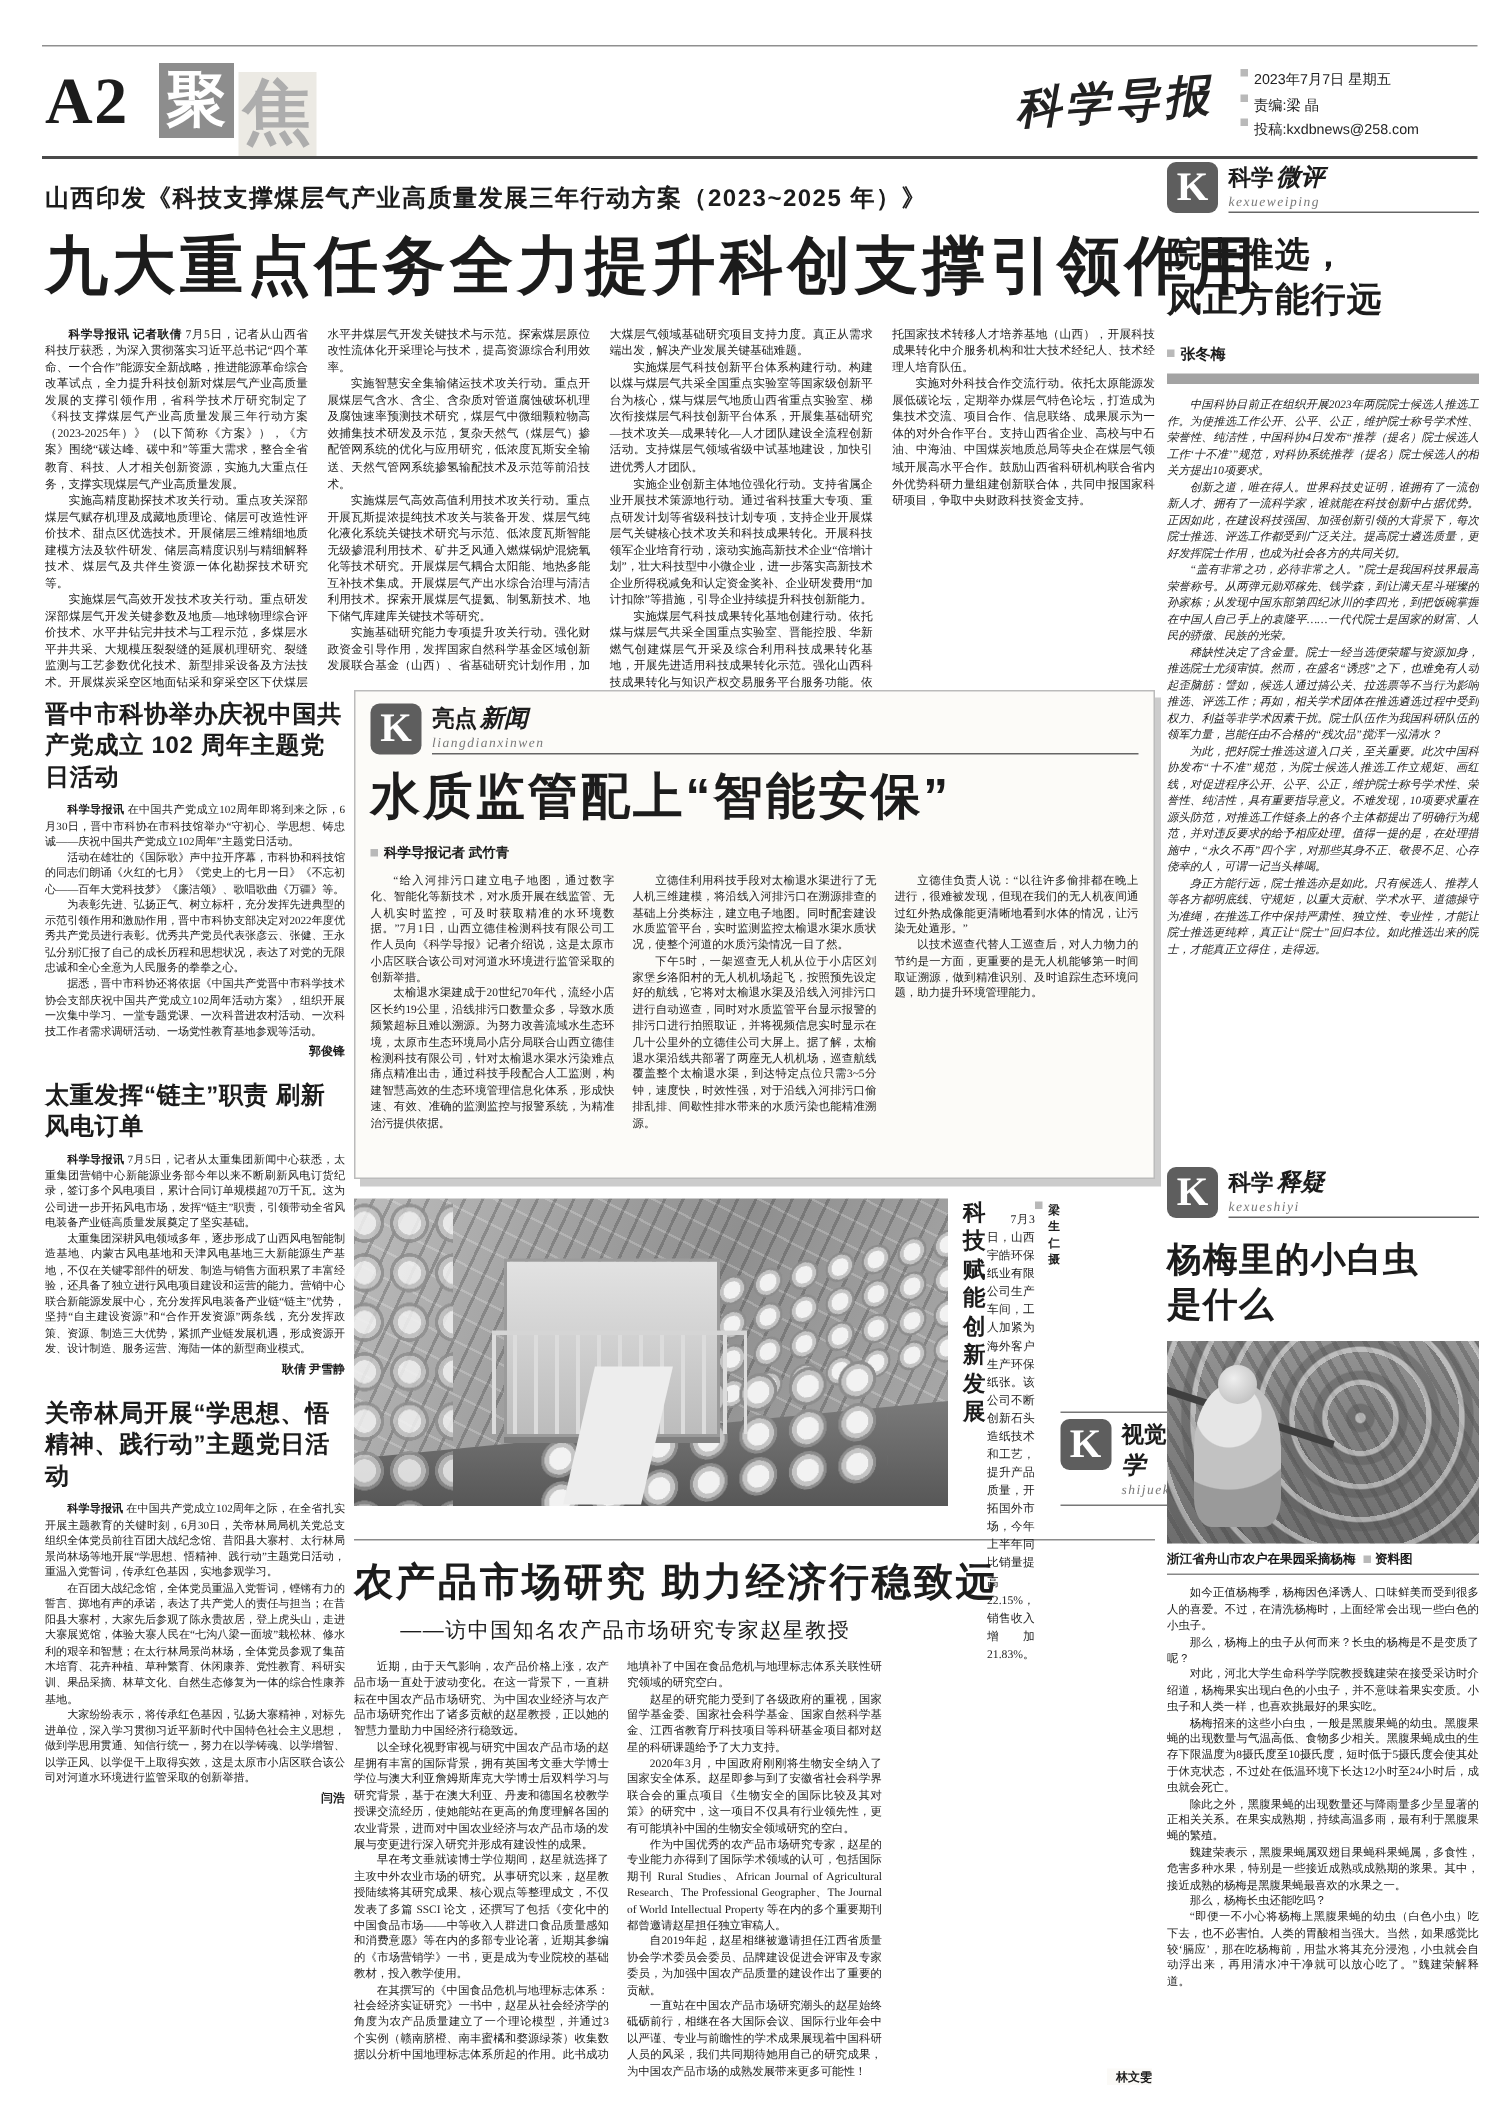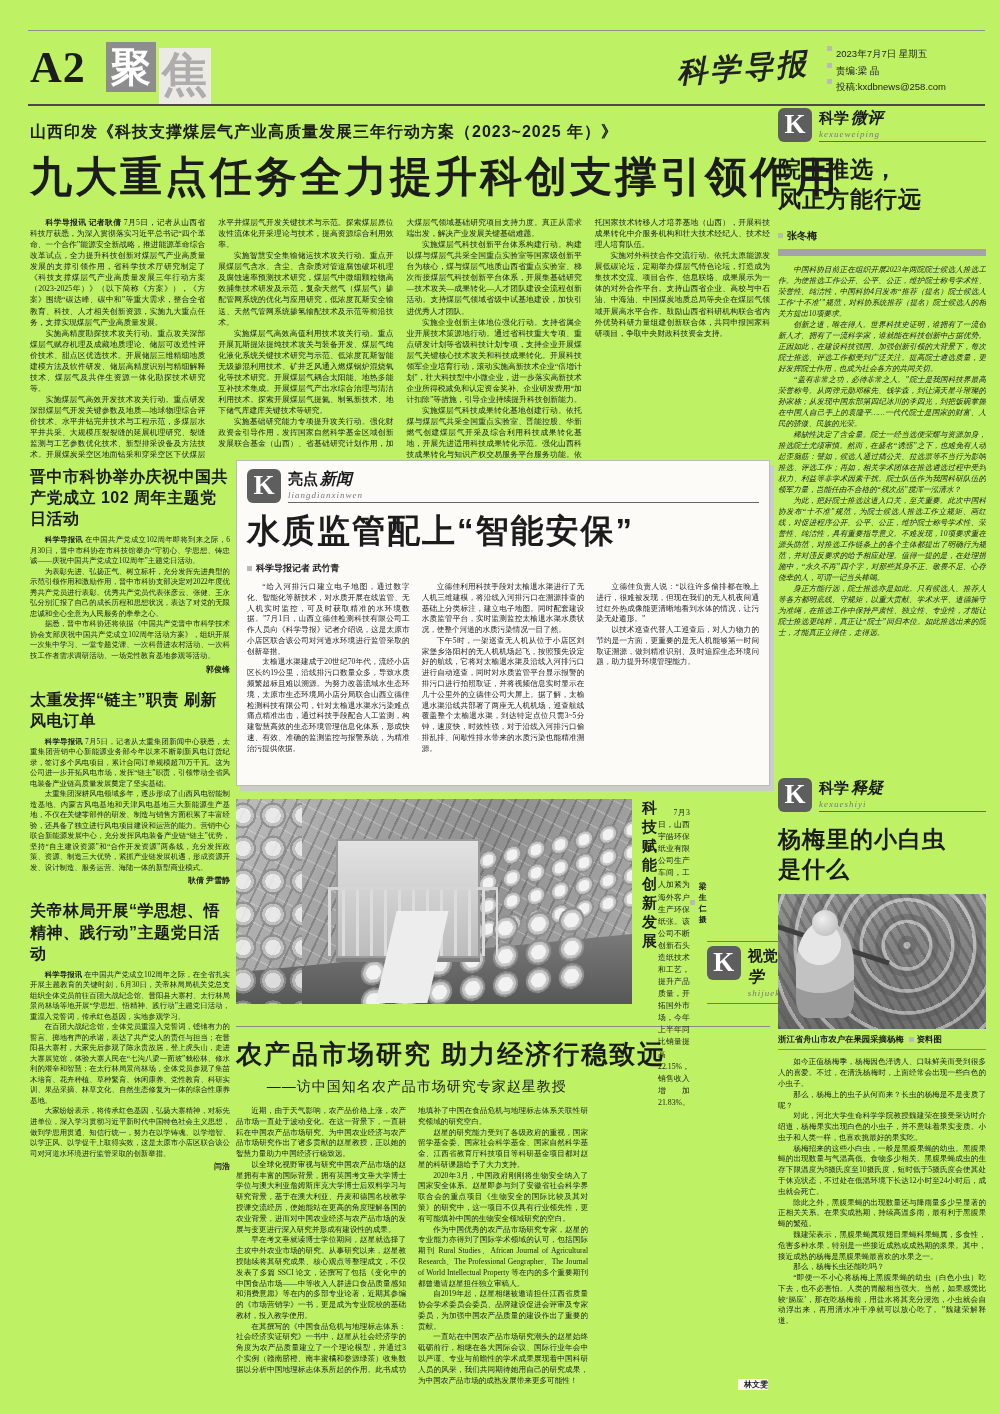--- a/index.html
+++ b/index.html
@@ -1,18 +1,18 @@
 <!DOCTYPE html>
 <html><head>
 <meta charset="utf-8">
 <style>
   html,body{margin:0;padding:0}
   body{width:1000px;height:1414px;position:relative;background:#efeeea;
        font-family:"Liberation Serif","DejaVu Serif",serif;color:#1c1c1c}
-  .page{position:absolute;inset:0;background:#bef264;overflow:hidden}
+  .page{position:absolute;inset:0;background:#ffffff;overflow:hidden}
   .abs{position:absolute}
   
   .topline{left:28px;top:30px;width:957px;height:0;border-top:1px solid #8f8f8f}
   .masthead{left:30px;top:40px;width:955px;height:60px;display:flex;align-items:flex-start}
   .pageno{font-size:44px;font-weight:700;line-height:56px;letter-spacing:1px}
   .focus-logo{display:flex;margin-left:20px;margin-top:2px}
   .fz1{width:50px;height:50px;background:#8d8d8d;color:#fff;font-weight:700;
        font-family:"Liberation Sans","DejaVu Sans",sans-serif;font-size:40px;line-height:50px;text-align:center}
   .fz2{width:52px;height:58px;background:#eceae4;color:#adadad;font-weight:700;
        font-size:46px;line-height:54px;text-align:center;margin-left:3px;margin-top:6px}
@@ -80,21 +80,21 @@
       box-shadow:0 4px 0 #808080}
   .pf-rail{position:absolute;left:92px;top:88px;width:170px;height:66px;
       background:repeating-linear-gradient(90deg,#dcdcdc 0 3px,rgba(0,0,0,0) 3px 14px);
       border-top:3px solid #d5d5d5}
   .pf-sheet{position:absolute;left:150px;top:112px;width:52px;height:92px;background:#ededed;
       transform:skewX(-13deg)}
   .photo-side{width:128px;margin-left:10px;display:flex;flex-direction:row}
   .ps-title{font-size:15px;font-weight:700;letter-spacing:1px;
       font-family:"Liberation Sans","DejaVu Sans",sans-serif}
   .ps-text{font-size:7.8px;line-height:1.55;margin-top:8px}
-  .ps-credit{display:flex;justify-content:flex-end;align-items:center;font-size:7.8px;font-weight:700;margin-top:2px}
+  .ps-credit{display:flex;justify-content:flex-end;align-items:flex-start;font-size:7.8px;font-weight:700;margin-top:2px}
   .visual-badge{margin-top:auto;border-top:1px solid #777;border-bottom:1px solid #777;
       padding:4px 0 3px;display:flex;align-items:flex-start}
   .visual-badge .sec-text{border-bottom:none}
   
   .mid-rule{border-top:1px solid #8a8a8a;margin-top:22px}
   .iv{margin-top:10px}
   .iv-title{font-size:26px;font-weight:700;letter-spacing:2px;
       font-family:"Liberation Sans","DejaVu Sans",sans-serif}
   .iv-sub{font-size:14px;margin-top:6px;letter-spacing:1px;text-indent:2.2em;
       font-family:"Liberation Sans","DejaVu Sans",sans-serif}
@@ -163,21 +163,21 @@
       <p><b>科学导报讯 记者耿倩</b><span>  7月5日，记者从山西省科技厅获悉，为深入贯彻落实习近平总书记“四个革命、一个合作”能源安全新战略，推进能源革命综合改革试点，全力提升科技创新对煤层气产业高质量发展的支撑引领作用，省科学技术厅研究制定了《科技支撑煤层气产业高质量发展三年行动方案（2023-2025年）》（以下简称《方案》），《方案》围绕“碳达峰、碳中和”等重大需求，整合全省教育、科技、人才相关创新资源，实施九大重点任务，支撑实现煤层气产业高质量发展。</span></p>
       <span><p>实施高精度勘探技术攻关行动。重点攻关深部煤层气赋存机理及成藏地质理论、储层可改造性评价技术、甜点区优选技术。开展储层三维精细地质建模方法及软件研发、储层高精度识别与精细解释技术、煤层气及共伴生资源一体化勘探技术研究等。</p><p>实施煤层气高效开发技术攻关行动。重点研发深部煤层气开发关键参数及地质—地球物理综合评价技术、水平井钻完井技术与工程示范，多煤层水平井共采、大规模压裂裂缝的延展机理研究、裂缝监测与工艺参数优化技术、新型排采设备及方法技术。开展煤炭采空区地面钻采和穿采空区下伏煤层水平井煤层气开发关键技术与示范。探索煤层原位改性流体化开采理论与技术，提高资源综合利用效率。</p><p>实施智慧安全集输储运技术攻关行动。重点开展煤层气含水、含尘、含杂质对管道腐蚀破坏机理及腐蚀速率预测技术研究，煤层气中微细颗粒物高效捕集技术研发及示范，复杂天然气（煤层气）掺配管网系统的优化与应用研究，低浓度瓦斯安全输送、天然气管网系统掺氢输配技术及示范等前沿技术。</p><p>实施煤层气高效高值利用技术攻关行动。重点开展瓦斯提浓提纯技术攻关与装备开发、煤层气纯化液化系统关键技术研究与示范、低浓度瓦斯智能无级掺混利用技术、矿井乏风通入燃煤锅炉混烧氧化等技术研究。开展煤层气耦合太阳能、地热多能互补技术集成。开展煤层气产出水综合治理与清洁利用技术。探索开展煤层气提氦、制氢新技术、地下储气库建库关键技术等研究。</p><p>实施基础研究能力专项提升攻关行动。强化财政资金引导作用，发挥国家自然科学基金区域创新发展联合基金（山西）、省基础研究计划作用，加大煤层气领域基础研究项目支持力度。真正从需求端出发，解决产业发展关键基础难题。</p><p>实施煤层气科技创新平台体系构建行动。构建以煤与煤层气共采全国重点实验室等国家级创新平台为核心，煤与煤层气地质山西省重点实验室、梯次衔接煤层气科技创新平台体系，开展集基础研究—技术攻关—成果转化—人才团队建设全流程创新活动。支持煤层气领域省级中试基地建设，加快引进优秀人才团队。</p><p>实施企业创新主体地位强化行动。支持省属企业开展技术策源地行动。通过省科技重大专项、重点研发计划等省级科技计划专项，支持企业开展煤层气关键核心技术攻关和科技成果转化。开展科技领军企业培育行动，滚动实施高新技术企业“倍增计划”，壮大科技型中小微企业，进一步落实高新技术企业所得税减免和认定资金奖补、企业研发费用“加计扣除”等措施，引导企业持续提升科技创新能力。</p><p>实施煤层气科技成果转化基地创建行动。依托煤与煤层气共采全国重点实验室、晋能控股、华新燃气创建煤层气开采及综合利用科技成果转化基地，开展先进适用科技成果转化示范。强化山西科技成果转化与知识产权交易服务平台服务功能。依托国家技术转移人才培养基地（山西），开展科技成果转化中介服务机构和壮大技术经纪人、技术经理人培育队伍。</p><p>实施对外科技合作交流行动。依托太原能源发展低碳论坛，定期举办煤层气特色论坛，打造成为集技术交流、项目合作、信息联络、成果展示为一体的对外合作平台。支持山西省企业、高校与中石油、中海油、中国煤炭地质总局等央企在煤层气领域开展高水平合作。鼓励山西省科研机构联合省内外优势科研力量组建创新联合体，共同申报国家科研项目，争取中央财政科技资金支持。</p></span>
     </div>
   </div>
 
   <div class="abs leftcol">
     <div class="l-art">
       <div class="l-title">晋中市科协举办庆祝中国共产党成立 102 周年主题党日活动</div>
       <div class="l-body h240">
         <p><b>科学导报讯</b><span>  在中国共产党成立102周年即将到来之际，6月30日，晋中市科协在市科技馆举办“守初心、学思想、铸忠诚——庆祝中国共产党成立102周年”主题党日活动。</span></p>
-        <span><p>为表彰先进、弘扬正气、树立标杆，充分发挥先进典型的示范引领作用和激励作用，晋中市科协支部决定对2022年度优秀共产党员进行表彰。优秀共产党员代表张彦云、张健、王永弘分别汇报了自己的成长历程和思想状况，表达了对党的无限忠诚和全心全意为人民服务的拳拳之心。</p><p>据悉，晋中市科协还将依据《中国共产党晋中市科学技术协会支部庆祝中国共产党成立102周年活动方案》，组织开展一次集中学习、一堂专题党课、一次科普进农村活动、一次科技工作者需求调研活动、一场党性教育基地参观等活动。</p></span>
+        <span><p>活动在雄壮的《国际歌》声中拉开序幕，市科协和科技馆的同志们朗诵《火红的七月》《党史上的七月一日》《不忘初心——百年大党科技梦》《廉洁颂》、歌唱歌曲《万疆》等。</p><p>为表彰先进、弘扬正气、树立标杆，充分发挥先进典型的示范引领作用和激励作用，晋中市科协支部决定对2022年度优秀共产党员进行表彰。优秀共产党员代表张彦云、张健、王永弘分别汇报了自己的成长历程和思想状况，表达了对党的无限忠诚和全心全意为人民服务的拳拳之心。</p><p>据悉，晋中市科协还将依据《中国共产党晋中市科学技术协会支部庆祝中国共产党成立102周年活动方案》，组织开展一次集中学习、一堂专题党课、一次科普进农村活动、一次科技工作者需求调研活动、一场党性教育基地参观等活动。</p></span>
       </div>
       <div class="author-line">郭俊锋</div>
     </div>
     <div class="l-art">
       <div class="l-title">太重发挥“链主”职责 刷新风电订单</div>
       <div class="l-body h236">
         <p><b>科学导报讯</b><span>  7月5日，记者从太重集团新闻中心获悉，太重集团营销中心新能源业务部今年以来不断刷新风电订货纪录，签订多个风电项目，累计合同订单规模超70万千瓦。这为公司进一步开拓风电市场，发挥“链主”职责，引领带动全省风电装备产业链高质量发展奠定了坚实基础。</span></p>
         <span><p>太重集团深耕风电领域多年，逐步形成了山西风电智能制造基地、内蒙古风电基地和天津风电基地三大新能源生产基地，不仅在关键零部件的研发、制造与销售方面积累了丰富经验，还具备了独立进行风电项目建设和运营的能力。营销中心联合新能源发展中心，充分发挥风电装备产业链“链主”优势，坚持“自主建设资源”和“合作开发资源”两条线，充分发挥政策、资源、制造三大优势，紧抓产业链发展机遇，形成资源开发、设计制造、服务运营、海陆一体的新型商业模式。</p></span>
       </div>
       <div class="author-line">耿倩 尹雪静</div>

